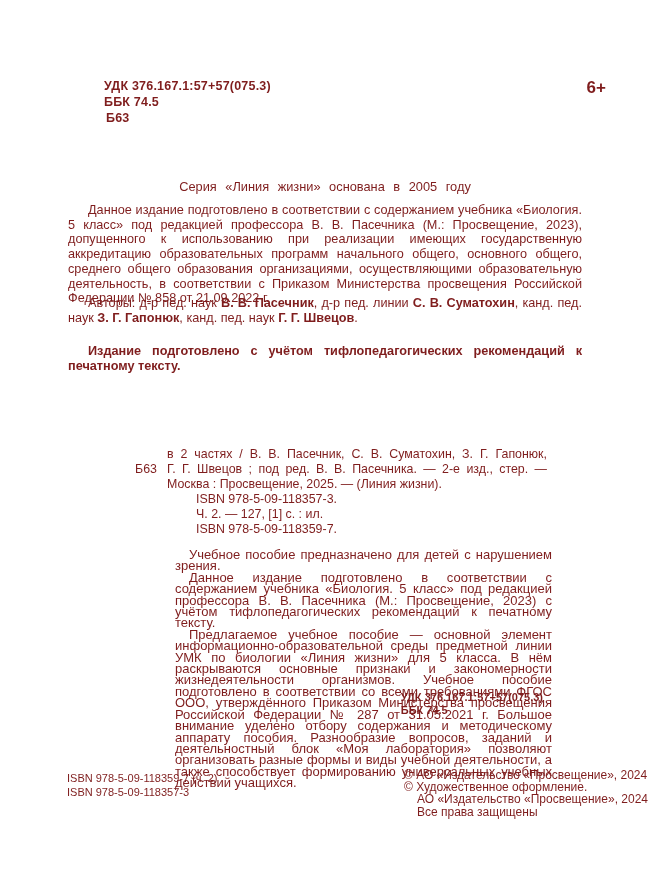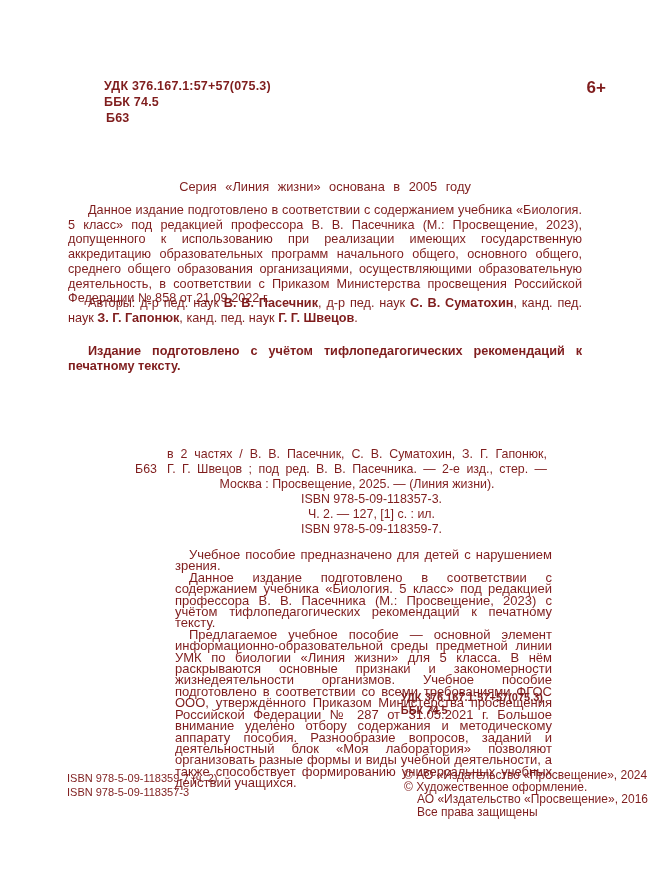--- a/index.html
+++ b/index.html
@@ -68,21 +68,21 @@
     width: 412px;
     font-size: 12.4px;
     line-height: 15px;
   }
   .card-code {
     position: absolute;
     left: 0;
     top: 15px;
   }
   .card-text { margin-left: 32px; }
-  .card-line { white-space: nowrap; text-align: center; }
+  .card-line { white-space: nowrap; }
   .card-line.just { text-align: justify; text-align-last: justify; }
   .ind1 { padding-left: 18px; }
   .ind2 { padding-left: 29px; }
   
   .annotation {
     position: absolute;
     left: 167px;
     top: 549px;
     width: 377px;
     font-size: 13px;
@@ -131,21 +131,21 @@
     <div>ББК 74.5</div>
     <div class="sign">Б63</div>
   </div>
 
   <div class="age-mark">6+</div>
 
   <div class="series">Серия «Линия жизни» основана в 2005 году</div>
 
   <p class="body-text" id="edition">Данное издание подготовлено в соответствии с содержанием учебника «Биология. 5 класс» под редакцией профессора В. В. Пасечника (М.: Просвещение, 2023), допущенного к использованию при реализации имеющих государственную аккредитацию образовательных программ начального общего, основного общего, среднего общего образования организациями, осуществляющими образовательную деятельность, в соответствии с Приказом Министерства просвещения Российской Федерации № 858 от 21.09.2022 г.</p>
 
-  <p class="body-text" id="authors"><span>Авторы: д-р пед. наук </span><b>В. В. Пасечник</b><span>, д-р пед. наук </span><b>С. В. Суматохин</b><span>, канд. пед. наук </span><b>З. Г. Гапонюк</b><span>, канд. пед. наук </span><b>Г. Г. Швецов</b><span>.</span></p>
+  <p class="body-text" id="authors"><span>Авторы: д-р пед. наук </span><b>В. В. Пасечник</b><span>, д-р пед. линии </span><b>С. В. Суматохин</b><span>, канд. пед. наук </span><b>З. Г. Гапонюк</b><span>, канд. пед. наук </span><b>Г. Г. Швецов</b><span>.</span></p>
 
   <p class="body-text" id="tiflo">Издание подготовлено с учётом тифлопедагогических рекомендаций к печатному тексту.</p>
 
   <div class="card">
     <div class="card-code">Б63</div>
     <div class="card-text">
       <div class="card-line just">в 2 частях / В. В. Пасечник, С. В. Суматохин, З. Г. Гапонюк,</div>
       <div class="card-line just">Г. Г. Швецов ; под ред. В. В. Пасечника. — 2-е изд., стер. —</div>
       <div class="card-line">Москва : Просвещение, 2025. — (Линия жизни).</div>
       <div class="card-line ind2">ISBN 978-5-09-118357-3.</div>
@@ -166,17 +166,17 @@
   </div>
 
   <div class="footer-isbn">
     <div>ISBN 978-5-09-118359-7 (ч. 2)</div>
     <div>ISBN 978-5-09-118357-3</div>
   </div>
 
   <div class="footer-copy">
     <div>© АО «Издательство «Просвещение», 2024</div>
     <div>© Художественное оформление.</div>
-    <div class="copy-ind">АО «Издательство «Просвещение», 2016</div>
+    <div class="copy-ind">АО «Издательство «Просвещение», 2024</div>
     <div class="copy-ind">Все права защищены</div>
   </div>
 
 </div>
 
 </body></html>

